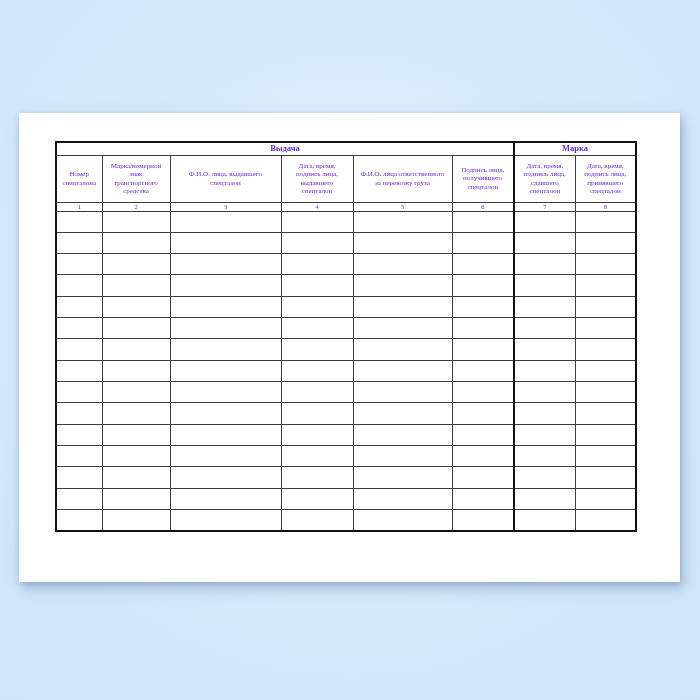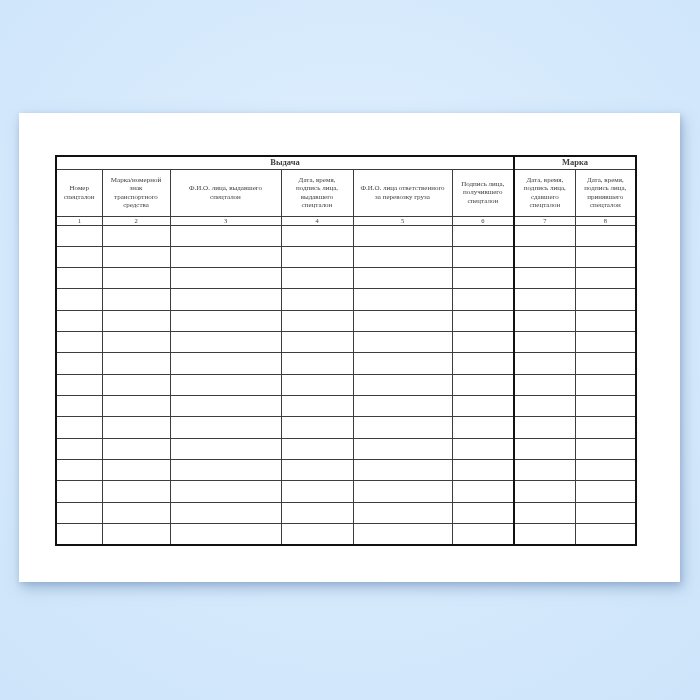--- a/index.html
+++ b/index.html
@@ -18,25 +18,25 @@
     left: 19px;
     top: 113px;
     width: 661px;
     height: 469px;
     background: #ffffff;
     box-shadow: 3px 6px 13px rgba(115, 145, 185, 0.55), 1px 2px 5px rgba(115, 145, 185, 0.35);
   }
   table.journal {
     position: absolute;
     left: 36px;
-    top: 42px;
+    top: 28px;
     width: 580px;
     border-collapse: collapse;
     table-layout: fixed;
-    color: #404040;
+    color: #6d28d9;
     border: 2px solid #111111;
   }
   table.journal th, table.journal td {
     border: 1px solid #3d3d3d;
     padding: 0;
     margin: 0;
     text-align: center;
     vertical-align: middle;
     overflow: hidden;
   }
@@ -77,21 +77,21 @@
       <col style="width:61px">
       <col style="width:61px">
     </colgroup>
     <thead>
         <tr class="band">
           <th colspan="6">Выдача</th>
           <th colspan="2" class="thick-left">Марка</th>
         </tr>
         <tr class="head">
           <th>Номер
-спецталон</th>
+спецталона</th>
           <th>Марка/номерной
 знак
 транспортного
 средства</th>
           <th>Ф.И.О. лица, выдавшего
 спецталон</th>
           <th>Дата, время,
 подпись лица,
 выдавшего
 спецталон</th>

